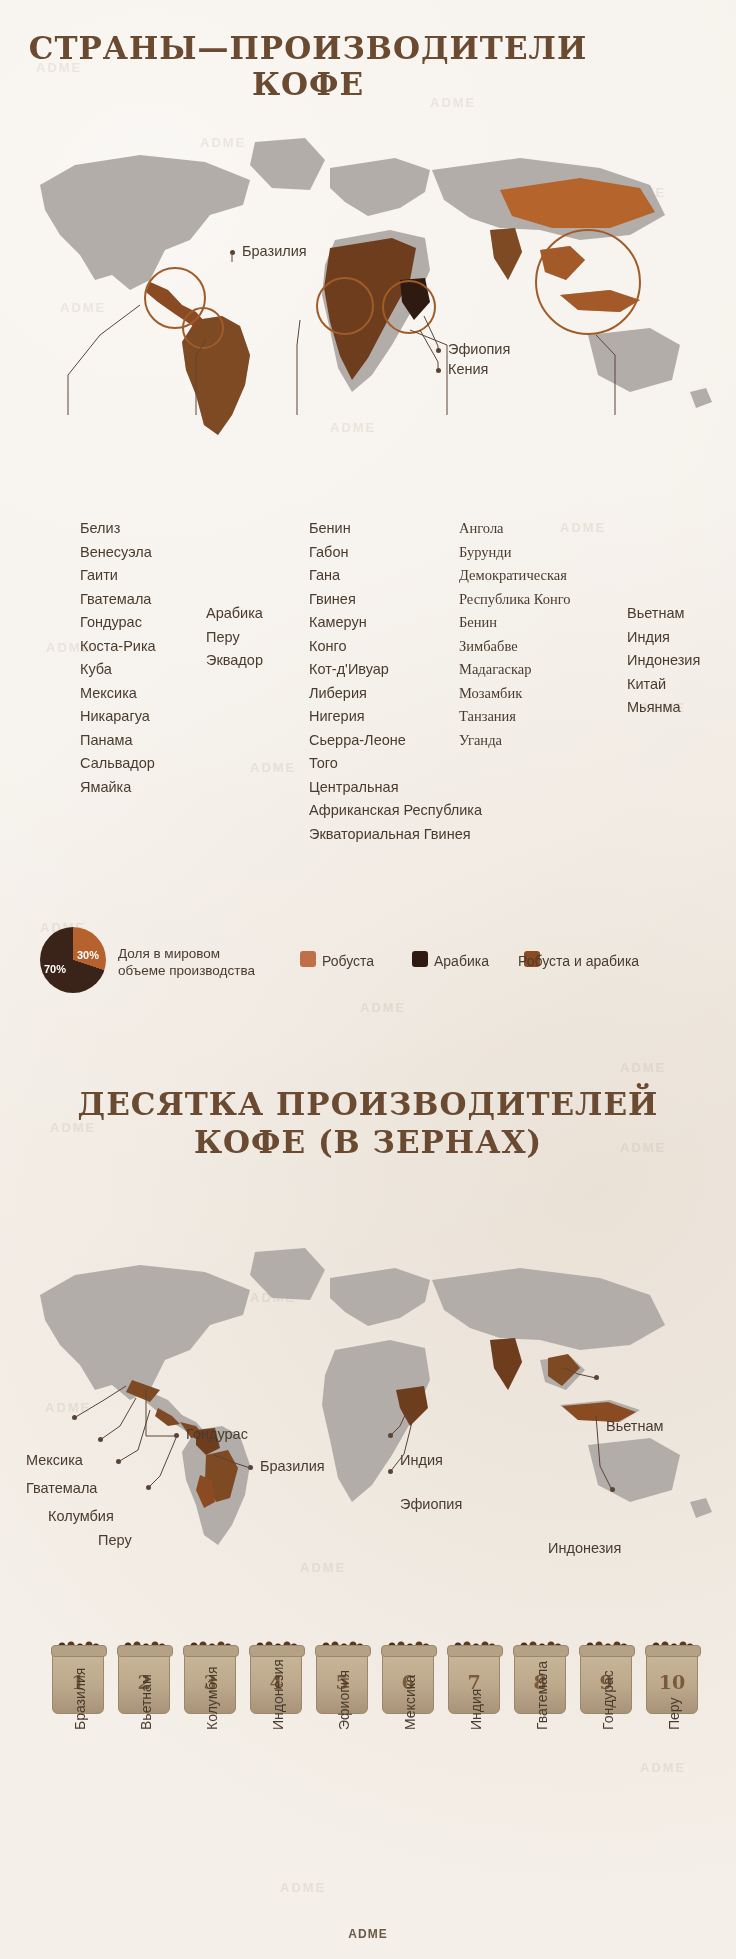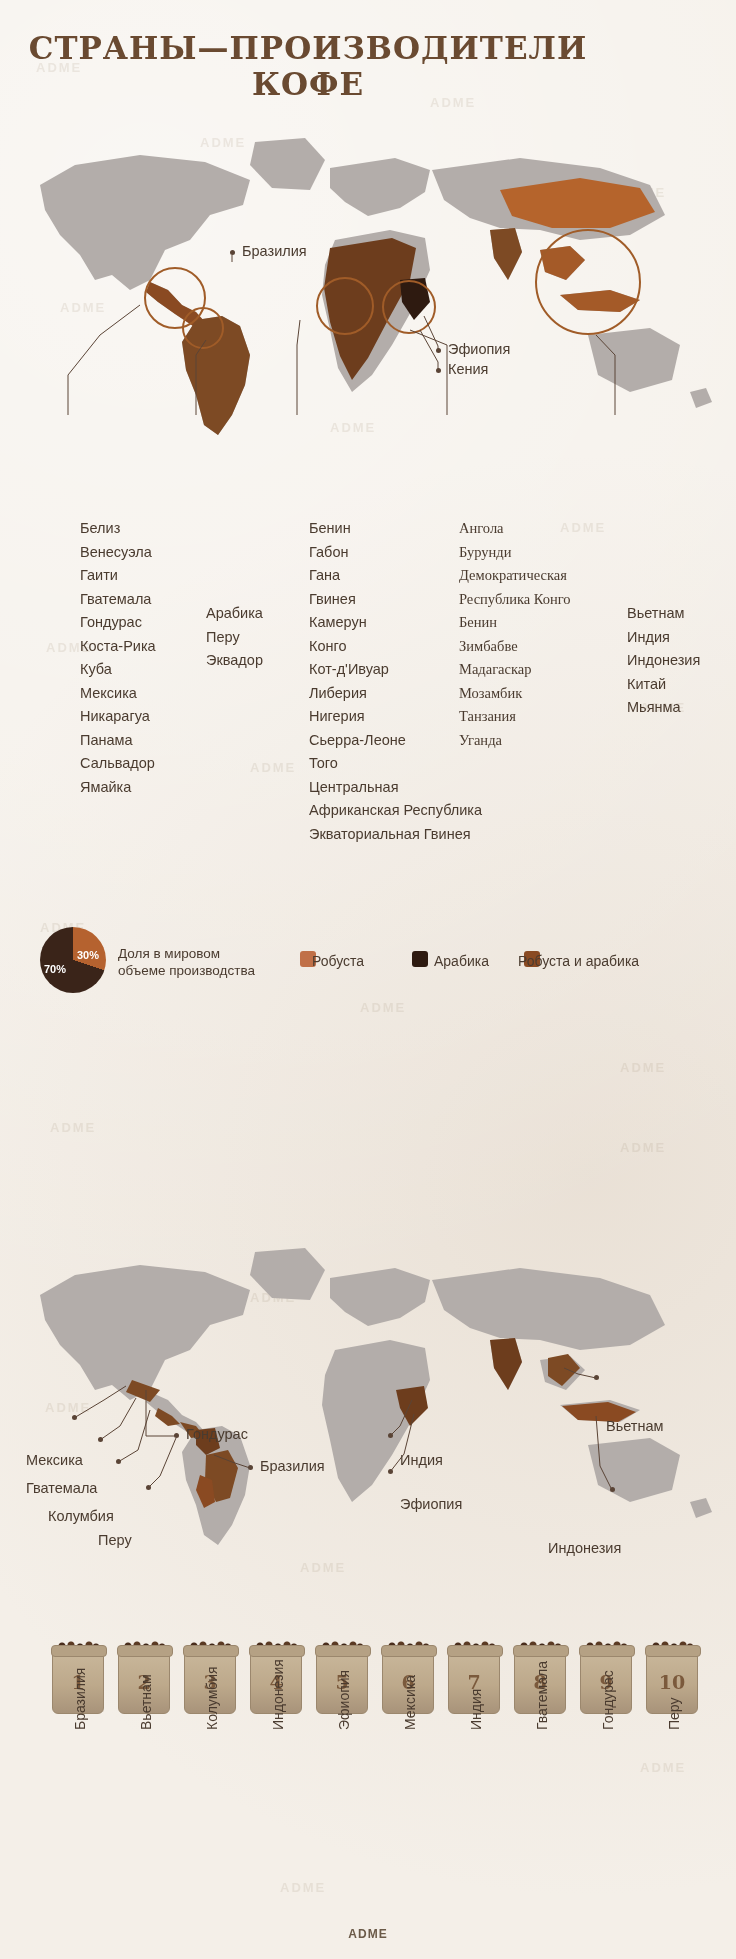--- a/index.html
+++ b/index.html
@@ -300,29 +300,33 @@
     <div class="pie">
       <span class="pct30">30%</span>
       <span class="pct70">70%</span>
     </div>
     <div class="legend-text">
       <div>Доля в мировом</div>
       <div>объеме производства</div>
     </div>
 
     <div class="sw" style="left:300px;background:#c07048;"></div>
-    <div class="sw-lbl" style="left:312px;">Робуста</div>
+    <div class="sw-lbl" style="left:322px;">Робуста</div>
 
     <div class="sw" style="left:412px;background:#2e1a10;"></div>
     <div class="sw-lbl" style="left:434px;">Арабика</div>
 
     <div class="sw" style="left:524px;background:#8a4a22;"></div>
     <div class="sw-lbl" style="left:518px;text-align:center;">Робуста и арабика</div>
   </div>
 
+  <div class="title" id="title2">
+    <div>ДЕСЯТКА ПРОИЗВОДИТЕЛЕЙ</div>
+    <div>КОФЕ (В ЗЕРНАХ)</div>
+  </div>
 
   <div class="mapwrap" id="map2">
     <svg width="736" height="330" viewBox="0 0 736 330">
       <g fill="#b3adaa">
         <path d="M40,55 L75,35 L140,25 L205,32 L250,50 L243,75 L210,85 L190,110 L165,120 L150,150 L130,160 L112,145 L95,150 L80,125 L60,105 L45,80 Z"></path>
         <path d="M255,12 L305,8 L325,30 L310,60 L272,58 L250,35 Z"></path>
         <path d="M150,152 L168,160 L182,175 L196,182 L205,192 L193,196 L175,184 L158,172 L146,162 Z"></path>
         <path d="M196,190 L222,186 L240,196 L250,225 L245,255 L232,285 L218,305 L204,295 L196,265 L186,240 L182,212 Z"></path>
         <path d="M330,38 L395,28 L430,40 L425,62 L400,78 L368,86 L345,72 L330,58 Z"></path>
         <path d="M335,110 L390,100 L425,108 L430,140 L412,180 L392,215 L372,245 L352,262 L338,238 L330,200 L322,165 L325,135 Z"></path>

